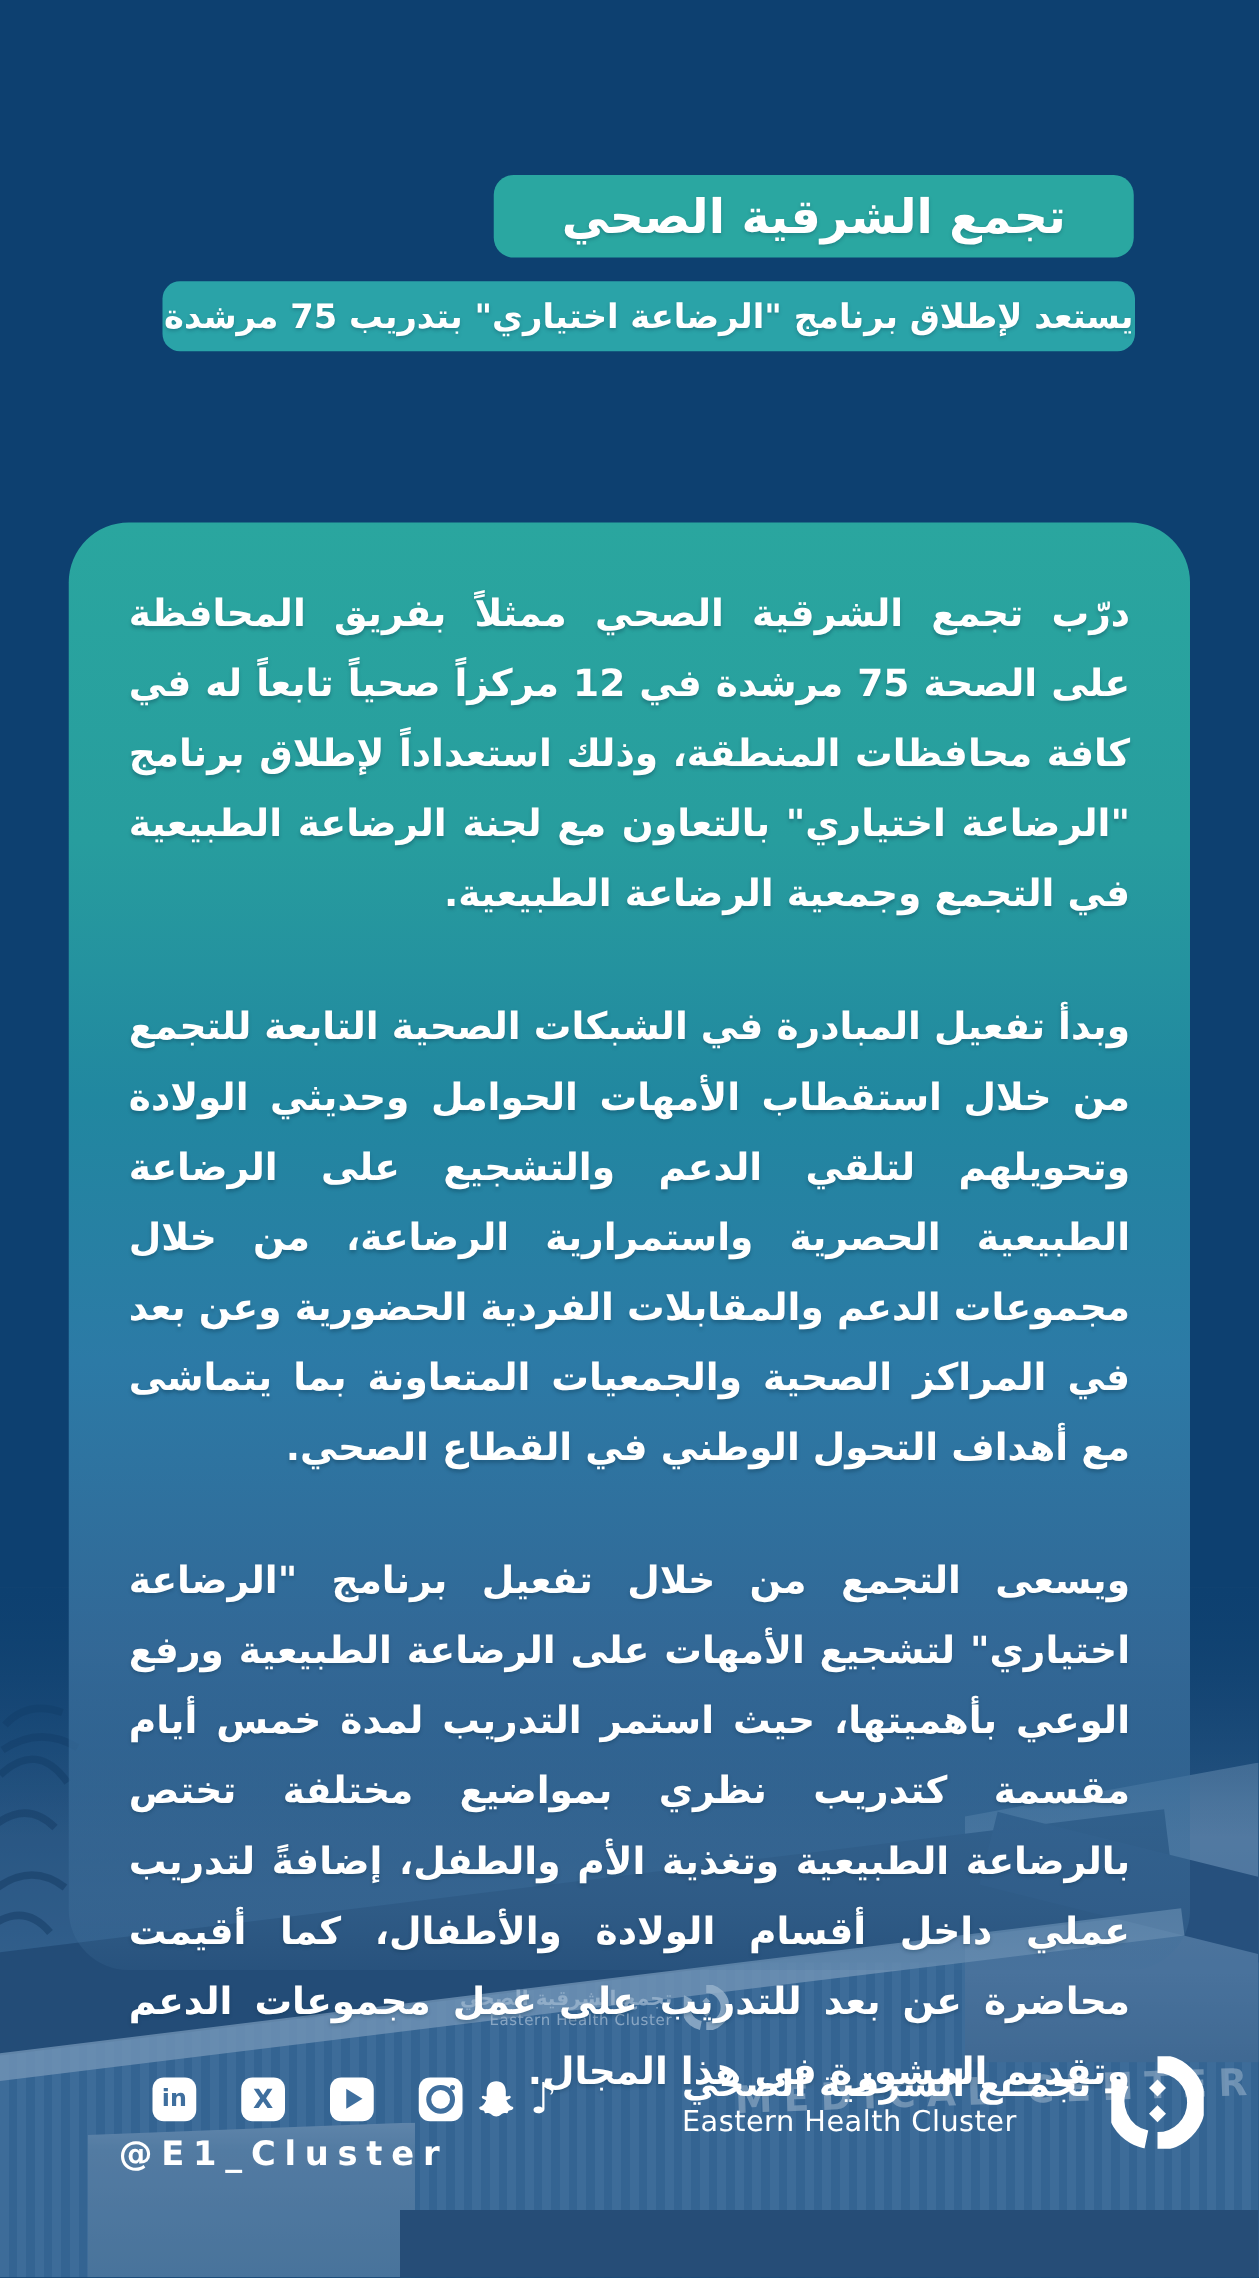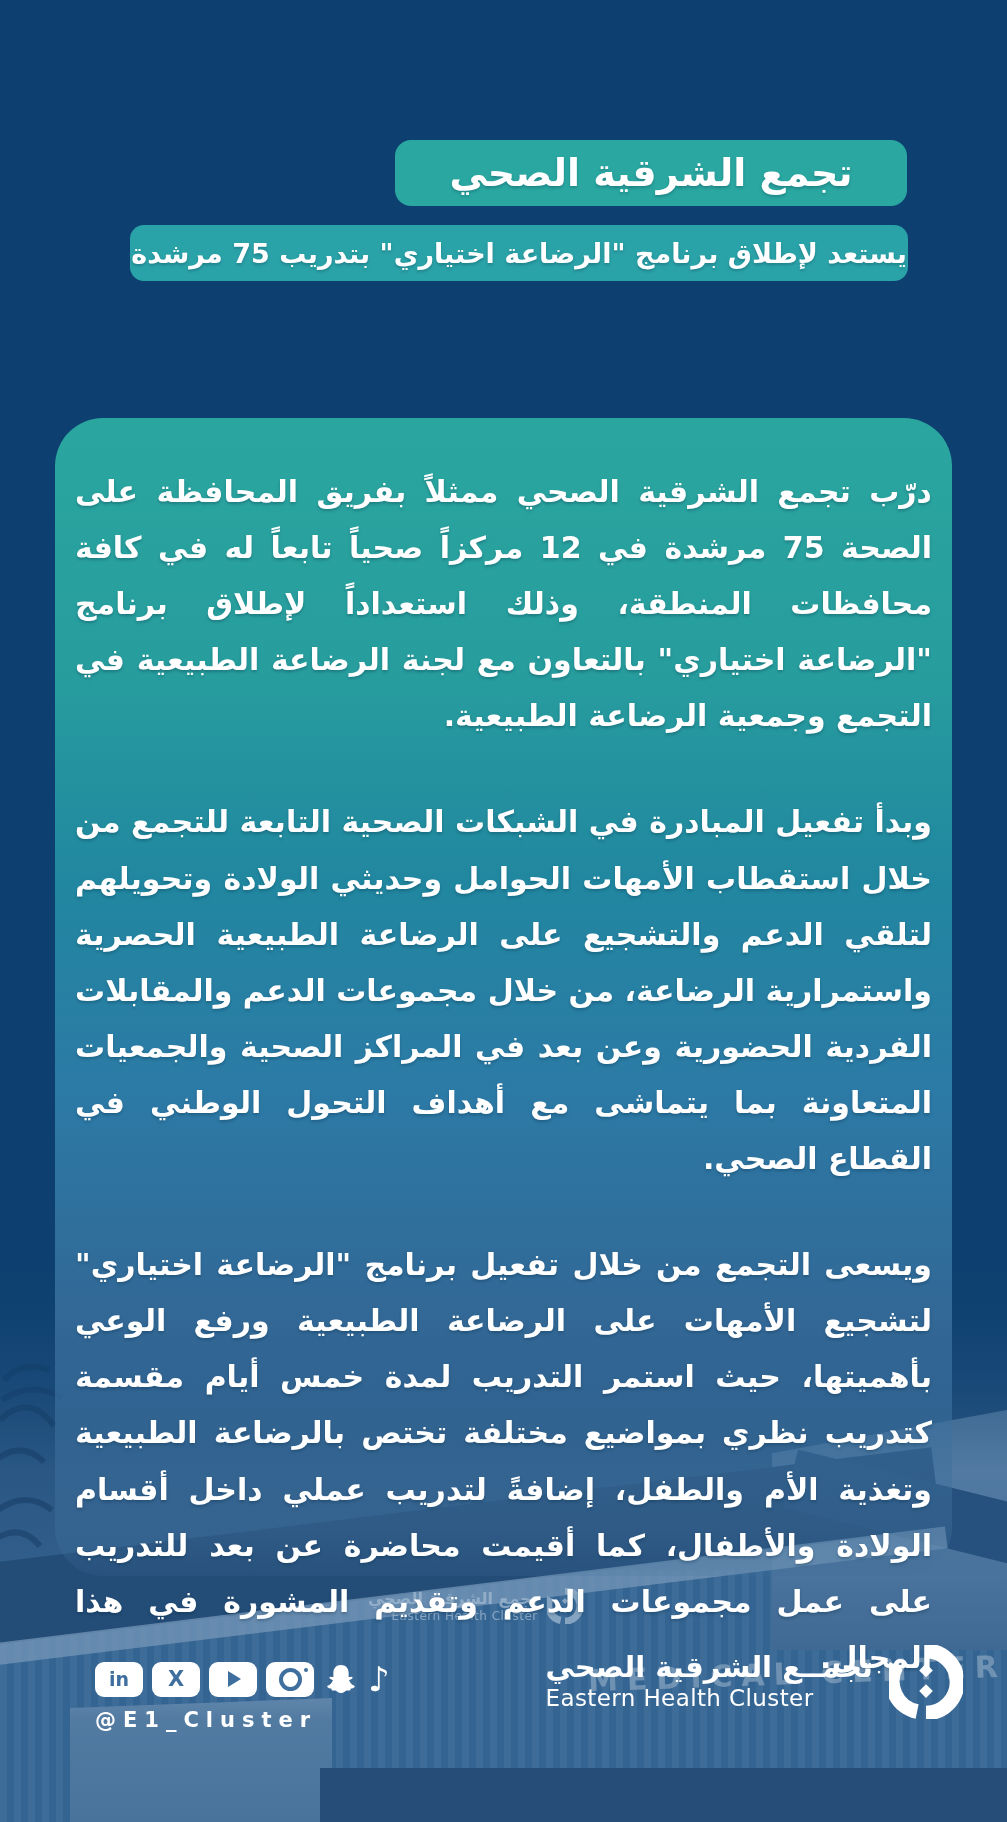--- a/index.html
+++ b/index.html
@@ -43,40 +43,40 @@
              text-shadow:0 2px 3px rgba(0,40,60,.25);}
   .headline-banner{position:absolute;left:130px;top:225px;width:778px;height:56px;border-radius:14px;
              display:flex;align-items:center;justify-content:center;
              font-size:27px;font-weight:bold;direction:rtl;
              text-shadow:0 2px 3px rgba(0,40,60,.25);}
 
   
   .card{position:absolute;left:55px;top:418px;width:897px;height:1158px;border-radius:48px;
         background:linear-gradient(180deg,#2aa69f 0%,#279d9e 22%,#2187a0 40%,#2c7aa6 58%,
                    rgba(58,112,158,.82) 78%,rgba(64,112,155,.40) 96%,rgba(64,112,155,.18) 100%);
-        box-sizing:border-box;padding:46px 20px;z-index:2;}
+        box-sizing:border-box;padding:46px 48px;z-index:2;}
   .card p{margin:0 0 50px 0;direction:rtl;text-align:justify;
         font-size:30px;line-height:1.87;font-weight:bold;color:#fff;
         text-shadow:0 2px 3px rgba(0,40,60,.28);}
   .card p:last-child{margin-bottom:0;}
 
   
   .footer-left{position:absolute;left:95px;top:1660px;z-index:3;}
   .social-row{display:flex;align-items:center;gap:9px;height:38px;}
-  .sicon{width:48px;height:35px;border-radius:9px;background:#fff;color:#3f6f9e;
-         display:flex;align-items:center;justify-content:center;font-weight:bold;}
+  .sicon{width:35px;height:35px;border-radius:9px;background:#fff;color:#3f6f9e;
+         display:flex;align-items:center;justify-content:center;font-weight:bold;margin-left:27px;}
   .sicon-in{font-size:19px;}
   .sicon-x{font-size:21px;}
   .yt-tri{width:0;height:0;border-left:13px solid #3f6f9e;border-top:8px solid transparent;
           border-bottom:8px solid transparent;margin-left:3px;}
   .sicon-ig{position:relative;}
   .ig-ring{width:15px;height:15px;border:4px solid #3f6f9e;border-radius:50%;}
   .ig-dot{position:absolute;right:6px;top:6px;width:4px;height:4px;border-radius:50%;background:#3f6f9e;}
   .glyph{color:#fff;font-size:34px;line-height:35px;font-weight:bold;}
-  .handle{margin-top:10px;font-size:21px;font-weight:bold;letter-spacing:7px;color:#fff;}
+  .handle{margin-top:10px;font-size:27px;font-weight:bold;letter-spacing:7px;color:#fff;}
 
   .footer-right{position:absolute;right:44px;top:1645px;z-index:3;display:flex;align-items:center;gap:16px;}
   .org-names{text-align:left;}
   .org-ar{font-size:29px;font-weight:bold;direction:rtl;line-height:1.15;}
   .org-en{font-size:23px;letter-spacing:.4px;line-height:1.25;}
 </style>
 </head>
 <body>
 
 <div class="page">

